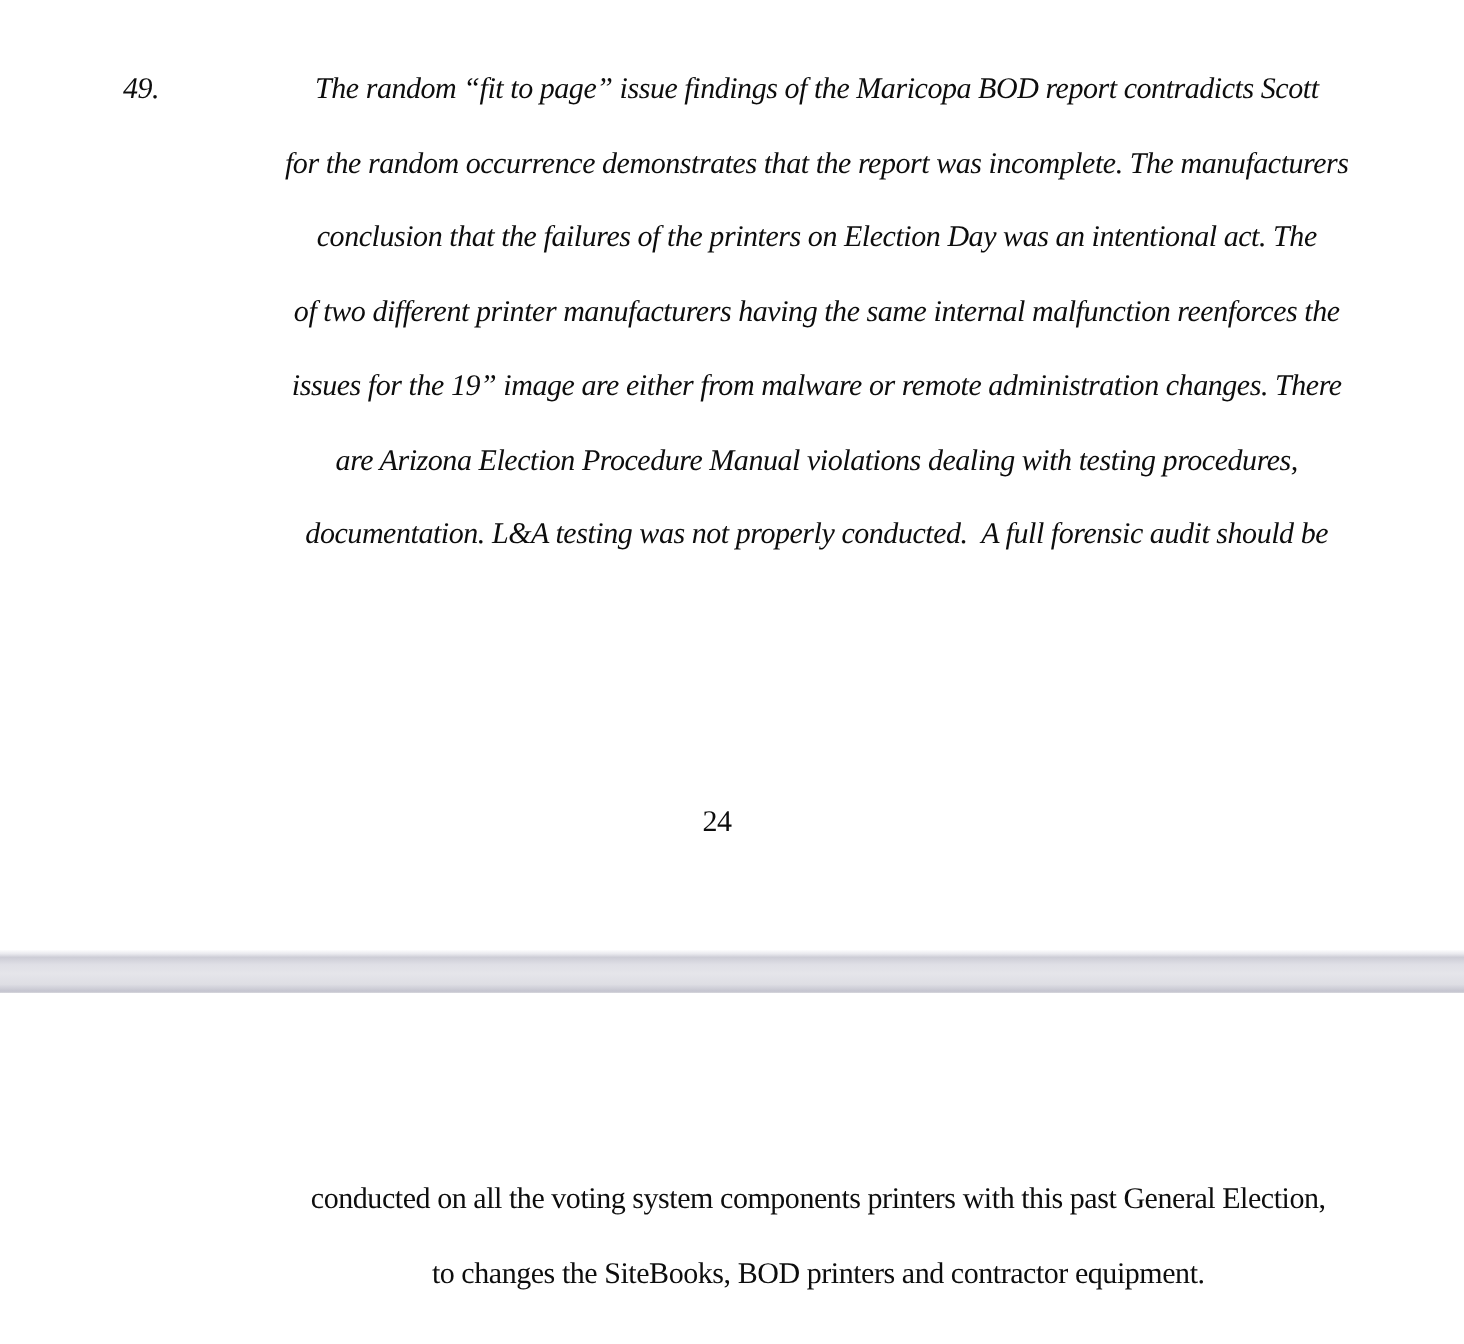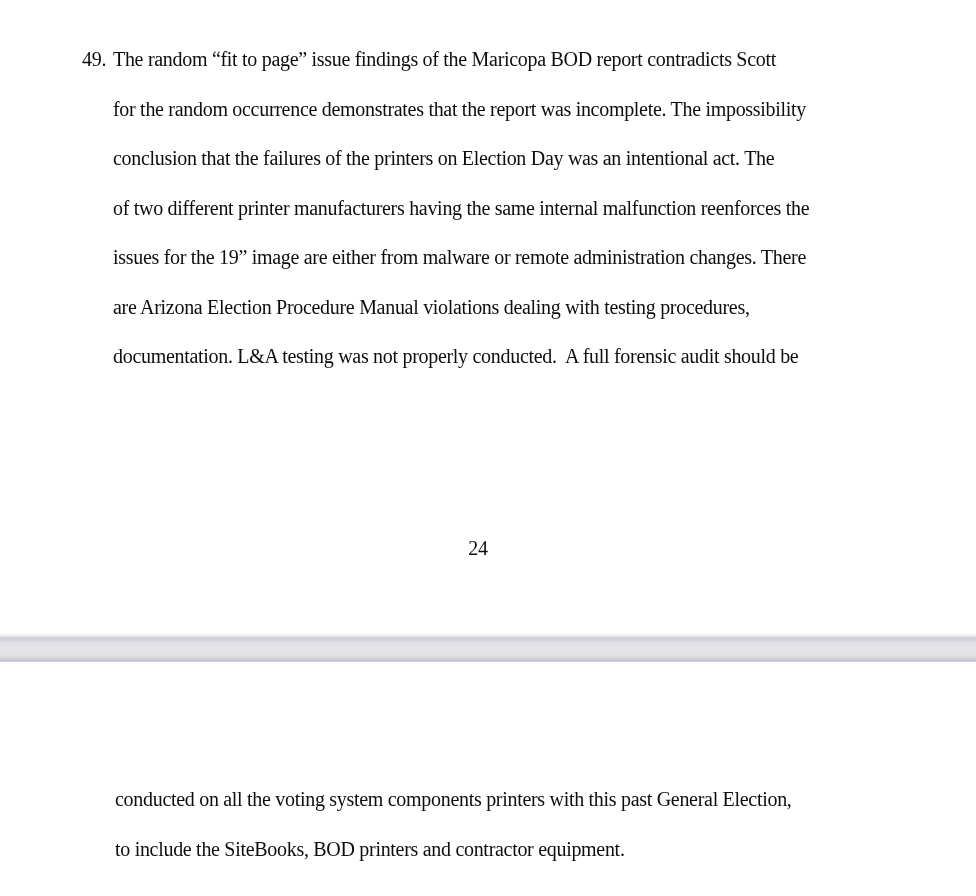--- a/index.html
+++ b/index.html
@@ -24,33 +24,35 @@
   .page {
     position: absolute;
     left: 0;
     right: 0;
   }
   .para {
     position: absolute;
     left: 113px;
     top: 35px;
     right: 0;
+    font-style: italic;
   }
   .para-num {
     position: absolute;
     left: -31px;
     top: 0;
     height: 49.5px;
     line-height: 49.5px;
     white-space: pre;
   }
   .line {
     height: 49.5px;
     line-height: 49.5px;
     white-space: pre;
+    text-align: center;
   }
   .page-number {
     position: absolute;
     top: 524px;
     left: 0;
     width: 956px;
     text-align: center;
     height: 49.5px;
     line-height: 49.5px;
   }
@@ -82,33 +84,33 @@
 </head>
 <body>
 
 <div class="viewport">
 
   <section class="page">
     <div class="para">
       <span class="para-num">49.</span>
       <div>
           <div class="line">The random “fit to page” issue findings of the Maricopa BOD report contradicts Scott</div>
-          <div class="line">for the random occurrence demonstrates that the report was incomplete. The impossibility</div>
+          <div class="line">for the random occurrence demonstrates that the report was incomplete. The manufacturers</div>
           <div class="line">conclusion that the failures of the printers on Election Day was an intentional act. The</div>
           <div class="line">of two different printer manufacturers having the same internal malfunction reenforces the</div>
           <div class="line">issues for the 19” image are either from malware or remote administration changes. There</div>
           <div class="line">are Arizona Election Procedure Manual violations dealing with testing procedures,</div>
           <div class="line">documentation. L&amp;A testing was not properly conducted.  A full forensic audit should be</div>
         </div>
     </div>
     <div class="page-number">24</div>
   </section>
 
   <div class="page-separator"></div>
 
   <section class="page">
     <div class="lines-2">
         <div class="line">conducted on all the voting system components printers with this past General Election,</div>
-        <div class="line">to include the SiteBooks, BOD printers and contractor equipment.</div>
+        <div class="line">to changes the SiteBooks, BOD printers and contractor equipment.</div>
       </div>
   </section>
 
 </div>
 
 </body></html>

